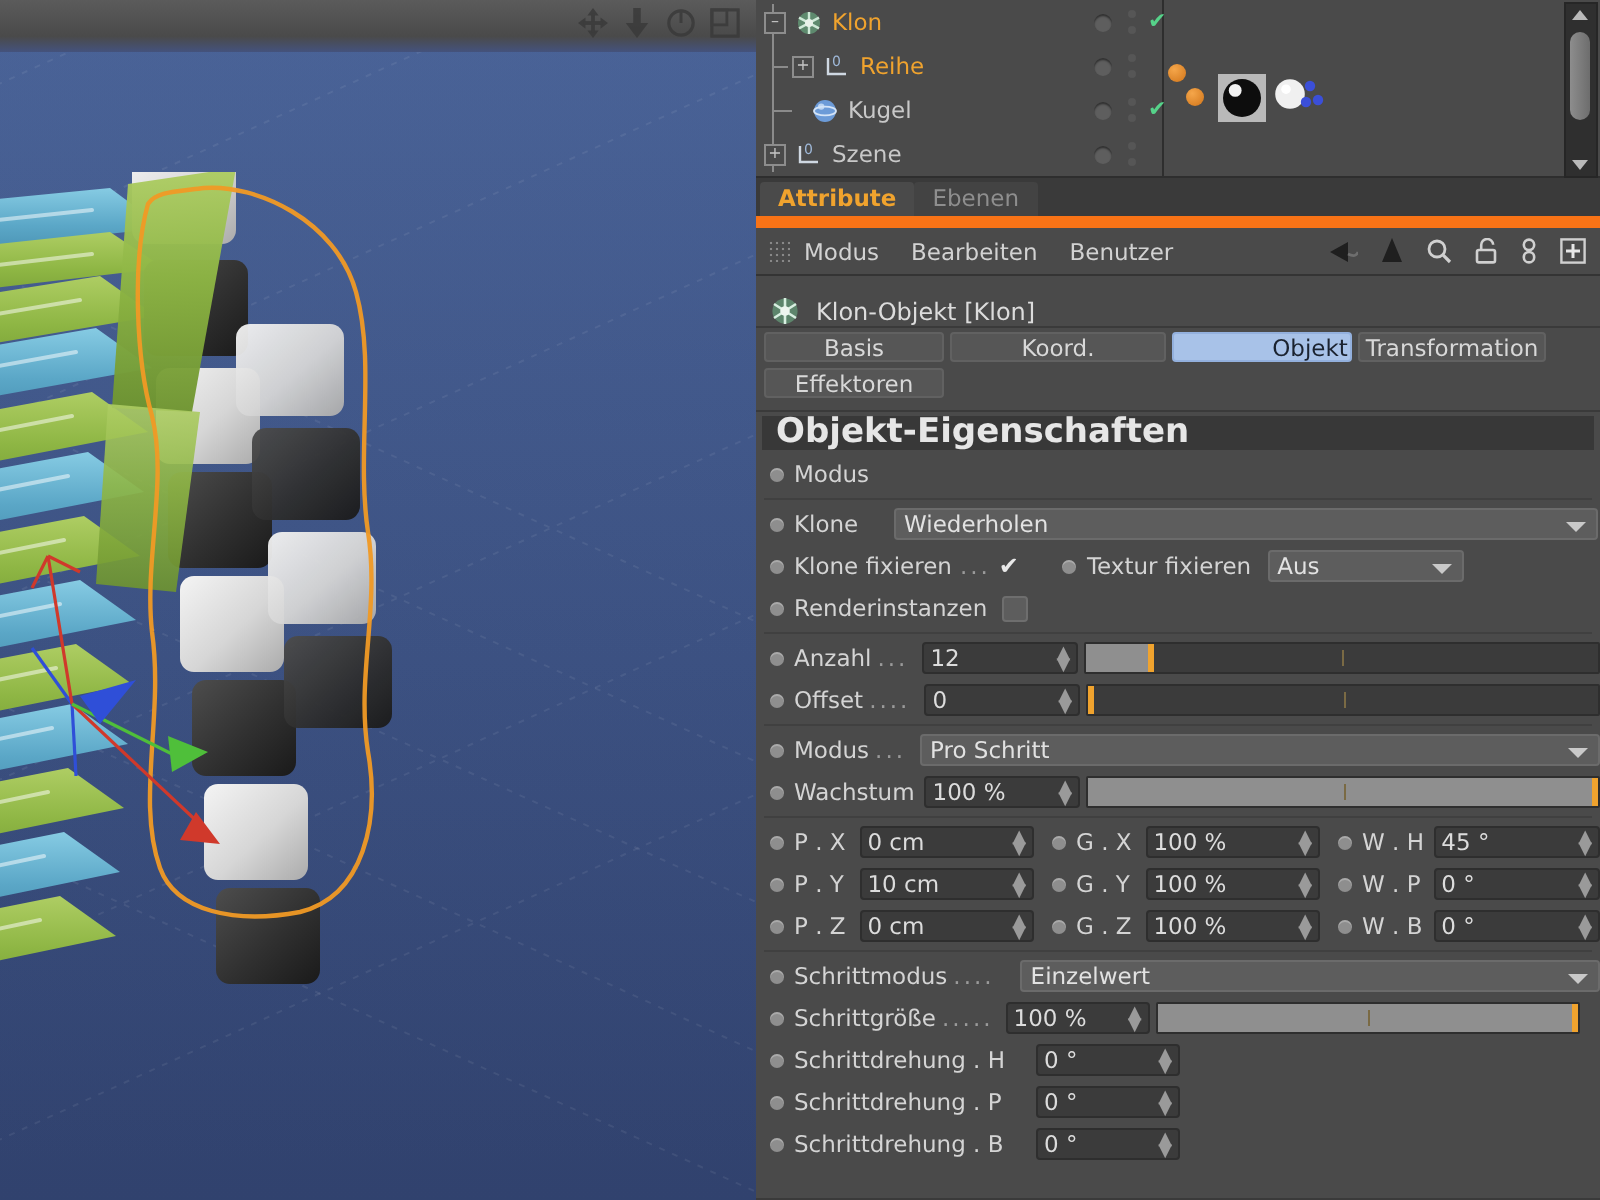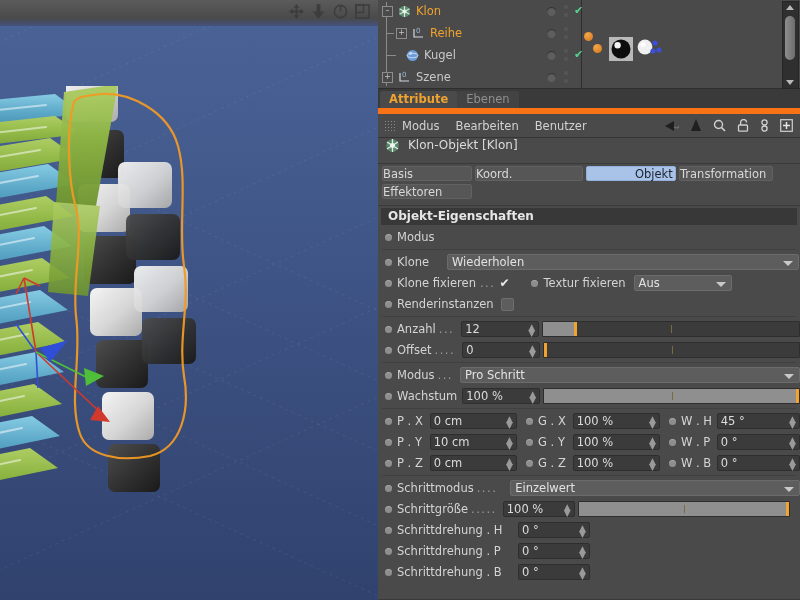--- a/index.html
+++ b/index.html
@@ -69,36 +69,36 @@
   .atab.inactive{background:#434343;color:#8e8e8e;}
 
   #attr-menu{height:23px;background:#4a4a4a;display:flex;align-items:center;
              padding-left:6px;border-bottom:1px solid #343434;}
   #grip{width:11px;height:11px;margin-right:7px;opacity:.55;
         background-image:radial-gradient(#bbb 0.6px,transparent 0.8px);
         background-size:3px 3px;}
   .amenu{margin-right:16px;font-size:11.5px;color:#d2d2d2;}
   #attr-icons{margin-left:auto;display:flex;align-items:center;gap:11px;padding-right:7px;}
 
-  #attr-title{height:25px;background:#4a4a4a;display:flex;align-items:flex-start;
+  #attr-title{height:25px;background:#4a4a4a;display:flex;align-items:flex-end;
               padding-left:7px;gap:8px;border-bottom:1px solid #3a3a3a;}
   #attr-title .tt{font-size:12px;color:#dcdcdc;}
 
   #ptabs{background:#4a4a4a;padding:2px 4px 3px 4px;}
   .prow{display:flex;gap:3px;margin-bottom:3px;}
-  .ptab{height:15px;line-height:15px;text-align:left;font-size:11.5px;
+  .ptab{height:15px;line-height:15px;text-align:center;font-size:11.5px;
         border-radius:2px;background:#565656;color:#d8d8d8;
         border:1px solid #616161;box-sizing:border-box;}
   .ptab.on{background:#a8c2e8;color:#1b2330;border-color:#93b0dd;padding-left:48px;}
 
   
   #pbody{position:relative;background:#4a4a4a;height:393px;
          border-top:1px solid #3a3a3a;}
   .sechead{height:17px;line-height:17px;background:#383838;color:#e6e6e6;
-           font-weight:bold;font-size:12px;padding-left:7px;margin:2px 3px 3px 3px;}
+           font-weight:bold;font-size:17px;padding-left:7px;margin:2px 3px 3px 3px;}
   .prop{display:flex;align-items:center;height:18px;padding-left:7px;margin-bottom:3px;}
   .bullet{width:7px;height:7px;border-radius:50%;background:#8e8e8e;margin-right:5px;flex:0 0 auto;
           box-shadow:inset 0 1px 0 rgba(255,255,255,.25);}
   .plabel{color:#d4d4d4;font-size:11.5px;white-space:nowrap;}
   .dots{color:#9a9a9a;letter-spacing:1.5px;}
   .combo{height:16px;background:#5d5d5d;border:1px solid #6b6b6b;border-radius:2px;
          display:flex;align-items:center;padding:0 4px;color:#e2e2e2;font-size:11.5px;
          position:relative;box-sizing:border-box;}
   .combo .car{position:absolute;right:5px;top:6px;width:0;height:0;
         border-left:5px solid transparent;border-right:5px solid transparent;

